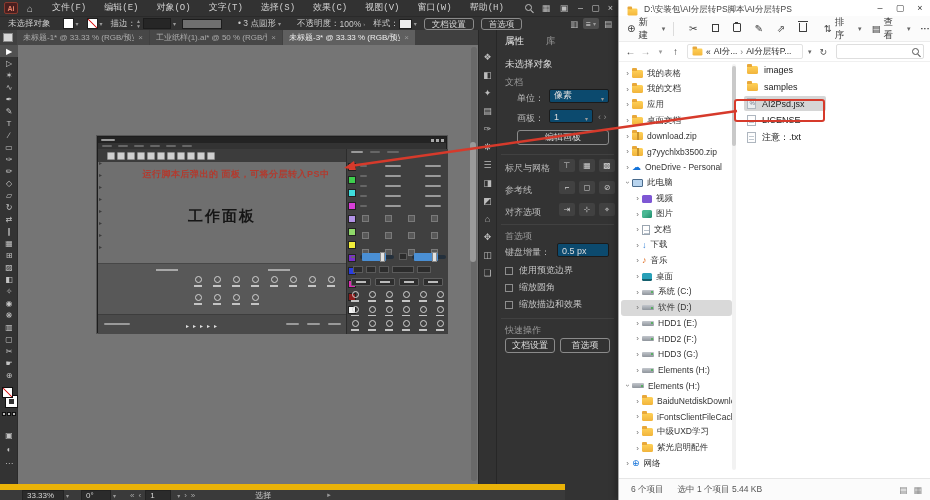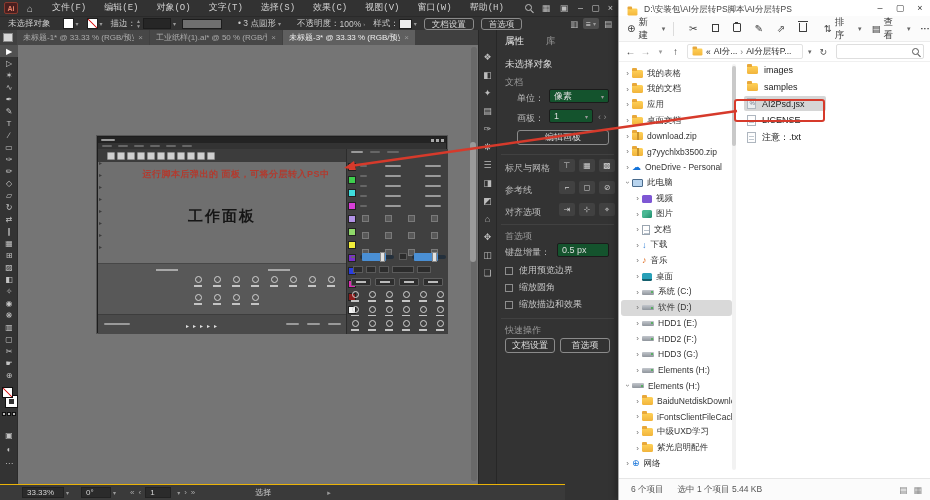--- a/index.html
+++ b/index.html
@@ -103,33 +103,33 @@
   #dock-icons{display:flex;flex-direction:column;align-items:center;gap:8px;padding-top:22px;}
   .dock-ic{font-size:9px;color:#bdbdbd;}
 
   .ai-props{position:absolute;left:497px;top:30px;width:121px;height:454px;background:#333;font-size:9px;color:#c6c6c6;}
   .pp-tabs{position:absolute;left:8px;top:5px;display:flex;gap:22px;font-size:9.5px;}
   .pp-tab-active{color:#ededed;}
   .pp-tab{color:#9a9a9a;}
   .pp-noselect{position:absolute;left:8px;top:28px;color:#dcdcdc;font-size:9.5px;}
   .pp-section{position:absolute;left:8px;color:#989898;}
   .pp-label{position:absolute;color:#b9b9b9;}
-  .pp-input{position:absolute;height:14px;background:#14532d;border:1px solid #1b1b1b;border-radius:2px;
-            display:flex;align-items:center;padding:0 4px;color:#ddd;}
+  .pp-input{position:absolute;height:14px;background:#0c4a6e;border:1px solid #1b1b1b;border-radius:2px;
+            display:flex;align-items:flex-end;padding:0 4px;color:#ddd;}
   .pp-input .chev-s{margin-left:auto;}
   .pp-btn{position:absolute;height:15px;border:1px solid #8b8b8b;border-radius:3px;color:#dcdcdc;
           display:flex;align-items:center;justify-content:center;background:none;font-family:inherit;font-size:9px;}
   .pp-div{position:absolute;left:4px;width:113px;height:1px;background:#414141;}
   .pp-icons{position:absolute;display:flex;gap:4px;}
   .pp-ic{width:16px;height:13px;background:#414141;border-radius:2px;display:flex;align-items:center;justify-content:center;
          font-size:8px;color:#cfcfcf;}
   .pp-chkrow{position:absolute;left:8px;display:flex;align-items:center;gap:6px;color:#c5c5c5;}
   .pp-chk{width:8px;height:8px;border:1px solid #8d8d8d;background:none;display:block;}
 
-  .ai-statusbar{position:absolute;left:0;top:484px;width:565px;height:16px;background:#3a3a3a;border-top:1px solid #eab308;
+  .ai-statusbar{position:absolute;left:0;top:484px;width:565px;height:16px;background:#3a3a3a;border-top:6px solid #eab308;
                 display:flex;align-items:center;font-size:8px;color:#bdbdbd;}
   .st-box{height:11px;background:#2b2b2b;border:1px solid #222;display:inline-flex;align-items:center;padding:0 4px;color:#d5d5d5;}
   .st-nav{display:flex;align-items:center;gap:4px;margin-left:14px;color:#a8a8a8;}
 
   
   #explorer{position:absolute;left:618px;top:0;width:312px;height:500px;background:#fff;border-left:1px solid #a9a9a9;
             color:#2b2b2b;font-size:9.5px;box-shadow:-3px 0 6px rgba(0,0,0,.25);}
   .ex-titlebar{position:absolute;left:0;top:0;width:100%;height:16px;display:flex;align-items:flex-end;background:#fff;}
   .ex-title{margin-left:6px;font-size:8.5px;color:#444;white-space:nowrap;overflow:hidden;max-width:190px;}
   .ex-ctrl{margin-left:auto;display:flex;}

